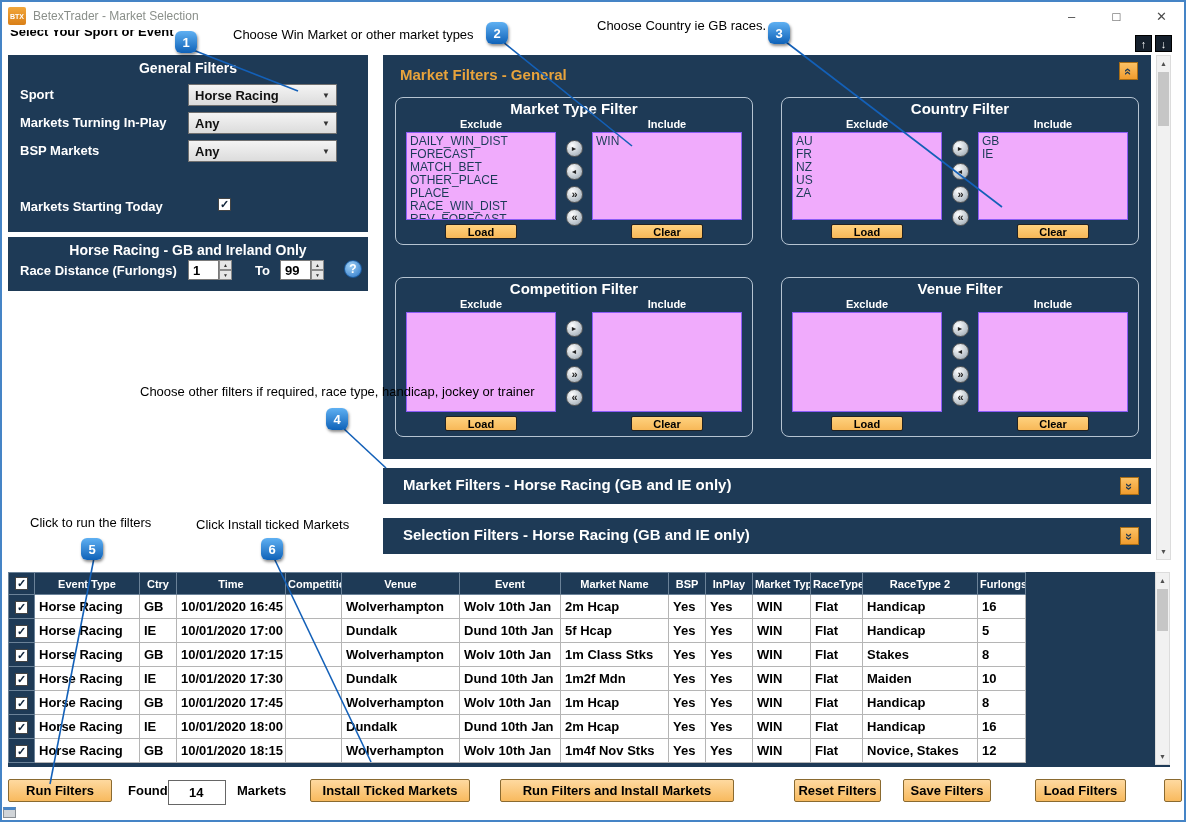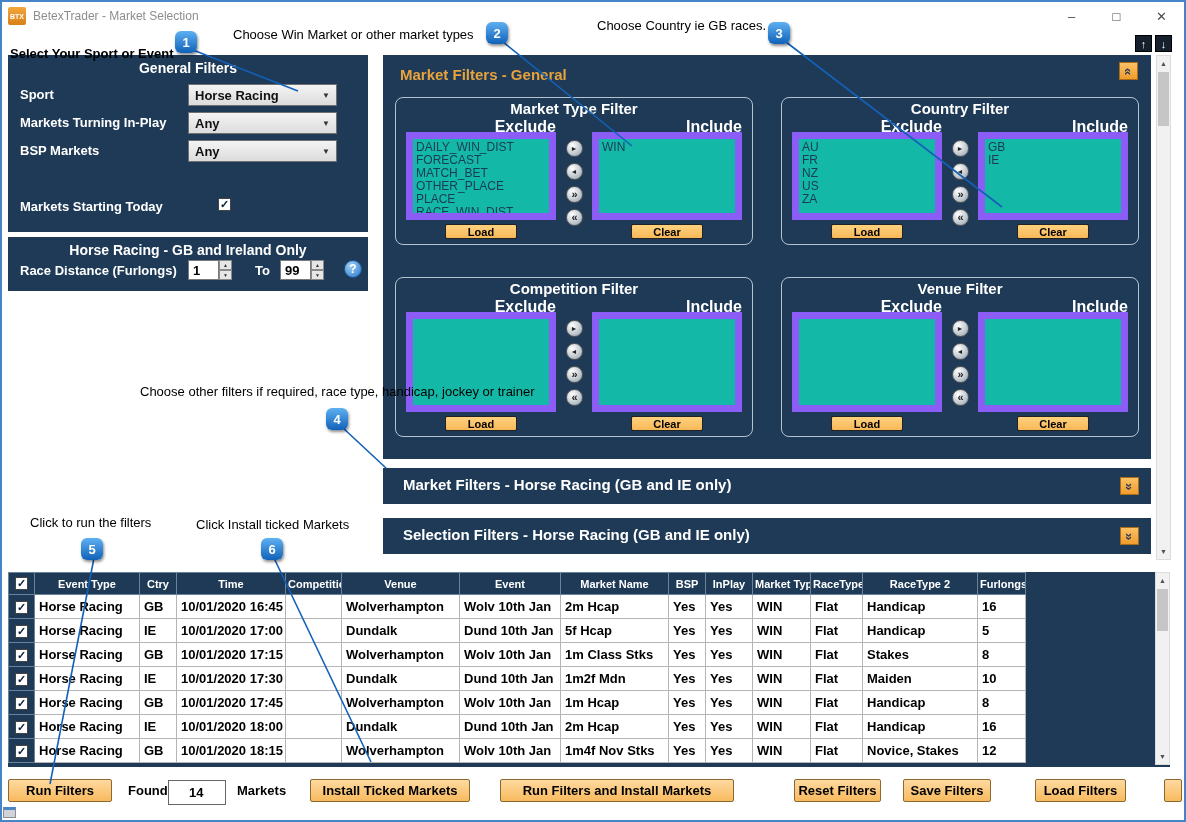--- a/index.html
+++ b/index.html
@@ -7,21 +7,21 @@
   body { position:relative; background:#ffffff; overflow:hidden; }
   .window-border { position:absolute; inset:0; border:2px solid #4584c6; z-index:12; pointer-events:none; }
 
   
   .titlebar { position:absolute; left:2px; top:2px; right:2px; height:28px; background:#fff; display:flex; align-items:center; z-index:3; }
   .app-icon { width:18px; height:18px; margin:0 7px 0 6px; background:linear-gradient(#f2a73b,#d97f18); color:#fff; font-size:7px; font-weight:bold; display:flex; align-items:center; justify-content:center; border-radius:2px; }
   .title-text { color:#8a8f8a; font-size:12px; }
   .win-controls { position:absolute; right:0; top:0; display:flex; }
   .win-btn { width:45px; height:28px; display:flex; align-items:center; justify-content:center; color:#4a4a4a; font-size:13px; cursor:default; }
 
-  .sel-label { position:absolute; left:10px; top:46px; font-weight:bold; font-size:13px; color:#000; z-index:2; }
+  .sel-label { position:absolute; left:10px; top:24px; font-weight:bold; font-size:13px; color:#000; z-index:2; }
   .note { position:absolute; font-size:13px; color:#000; white-space:nowrap; z-index:6; }
   .note-1 { left:233px; top:27px; } .note-2 { left:597px; top:18px; }
   .note-4 { left:140px; top:384px; } .note-5 { left:30px; top:515px; } .note-6 { left:196px; top:517px; }
   .badge { position:absolute; width:22px; height:22px; border-radius:6px; background:linear-gradient(#5fb0f2,#0f62b8); color:#fff; font-weight:bold; font-size:13px; display:flex; align-items:center; justify-content:center; box-shadow:1px 2px 3px rgba(0,0,0,.45); z-index:7; }
   .badge-1 { left:175px; top:31px; } .badge-2 { left:486px; top:22px; } .badge-3 { left:768px; top:22px; }
   .badge-4 { left:326px; top:408px; } .badge-5 { left:81px; top:538px; } .badge-6 { left:261px; top:538px; }
 
   .nav-btns { position:absolute; right:14px; top:35px; display:flex; gap:3px; z-index:3; }
   .nav-btn { width:17px; height:17px; background:#15202c; color:#fff; font-size:11px; font-weight:bold; display:flex; align-items:center; justify-content:center; border:1px solid #000; cursor:pointer; }
 
@@ -47,25 +47,25 @@
   .chev-btn .rot-down { display:inline-block; transform:rotate(90deg); font-size:13px; line-height:1; }
   .collapse-top { right:13px; top:7px; }
 
   .filter-group { position:absolute; width:358px; display:flex; flex-direction:column; border:1px solid #b5c3d1; border-radius:8px; padding-bottom:5px; background:#1e3a56; }
   .fg-market-type, .fg-country { top:42px; height:148px; }
   .fg-competition, .fg-venue { top:222px; height:160px; }
   .fg-market-type, .fg-competition { left:12px; }
   .fg-country, .fg-venue { left:398px; }
   .fg-title { text-align:center; font-weight:bold; font-size:15px; color:#fff; padding-top:2px; height:20px; }
   .fg-labels { display:flex; padding:0 10px; height:14px; }
-  .fg-labels span { flex:1; text-align:right; font-weight:bold; font-size:16px; color:#fff; }
+  .fg-labels span { flex:1; text-align:center; font-weight:bold; font-size:11px; color:#fff; }
   .fg-labels .sp { flex:0 0 36px; }
   .fg-body { display:flex; padding:0 10px; flex:1; min-height:0; }
   .fg-col { flex:1; display:flex; flex-direction:column; min-width:0; }
-  .listbox { flex:1; background:#14b8a6; border:7px solid #8b5cf6; overflow:hidden; padding:2px 0 0 3px; }
+  .listbox { flex:1; background:#f0abfc; border:1px solid #8b5cf6; overflow:hidden; padding:2px 0 0 3px; }
   .list-item { font-size:12px; line-height:13px; color:#1b3a57; white-space:nowrap; }
   .fg-arrows { flex:0 0 36px; display:flex; flex-direction:column; align-items:center; gap:6px; padding-top:8px; }
   .arrow-btn { width:17px; height:17px; border-radius:50%; background:radial-gradient(circle at 35% 30%, #ffffff, #b9c2ca 65%, #8d979f); border:1px solid #5a5a5a; color:#222; display:flex; align-items:center; justify-content:center; padding:0; cursor:pointer; }
   .arrow-btn span { font-size:7px; line-height:1; }
   .arrow-btn.dbl span { font-size:11px; font-weight:bold; letter-spacing:-1px; }
   .mini-btn { align-self:center; margin-top:4px; width:72px; height:15px; background:linear-gradient(#ffd27f,#f7b858); border:1px solid #222; border-radius:2px; font-weight:bold; font-size:11px; line-height:12px; color:#000; padding:0; cursor:pointer; }
 
   .section-bar { position:absolute; left:383px; width:768px; height:36px; background:#1e3a56; }
   #bar-horse { top:468px; } #bar-selection { top:518px; }
   .section-bar .txt { position:absolute; left:20px; top:8px; color:#fff; font-weight:bold; font-size:15px; }

